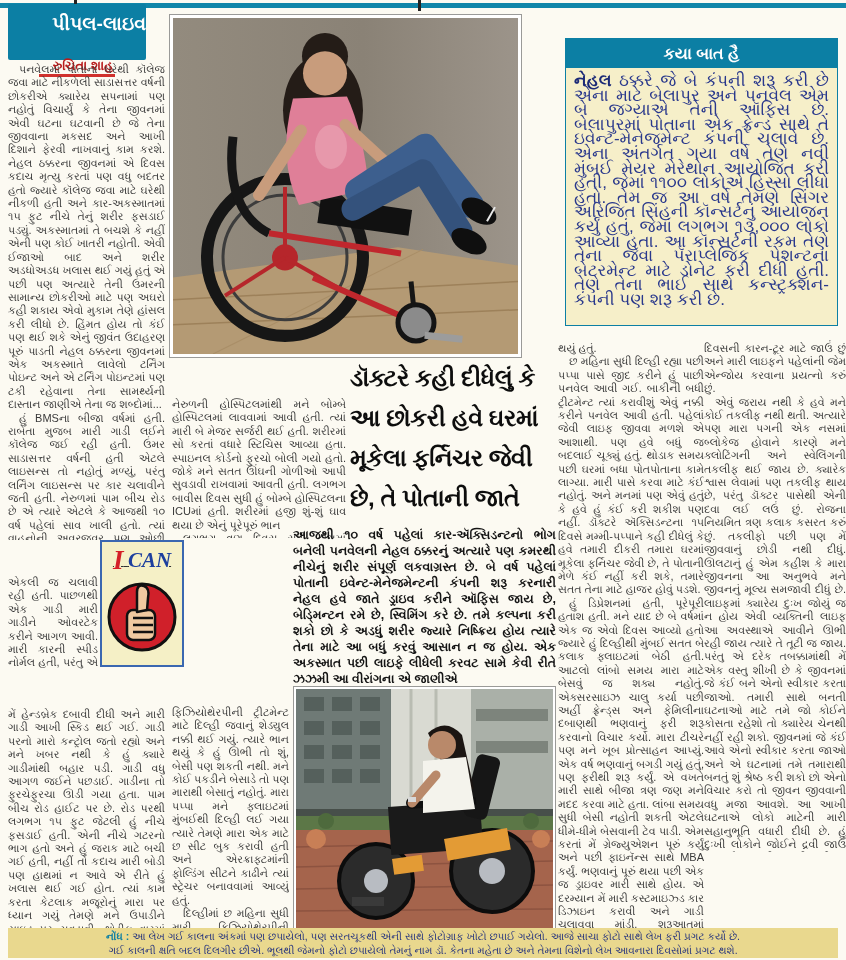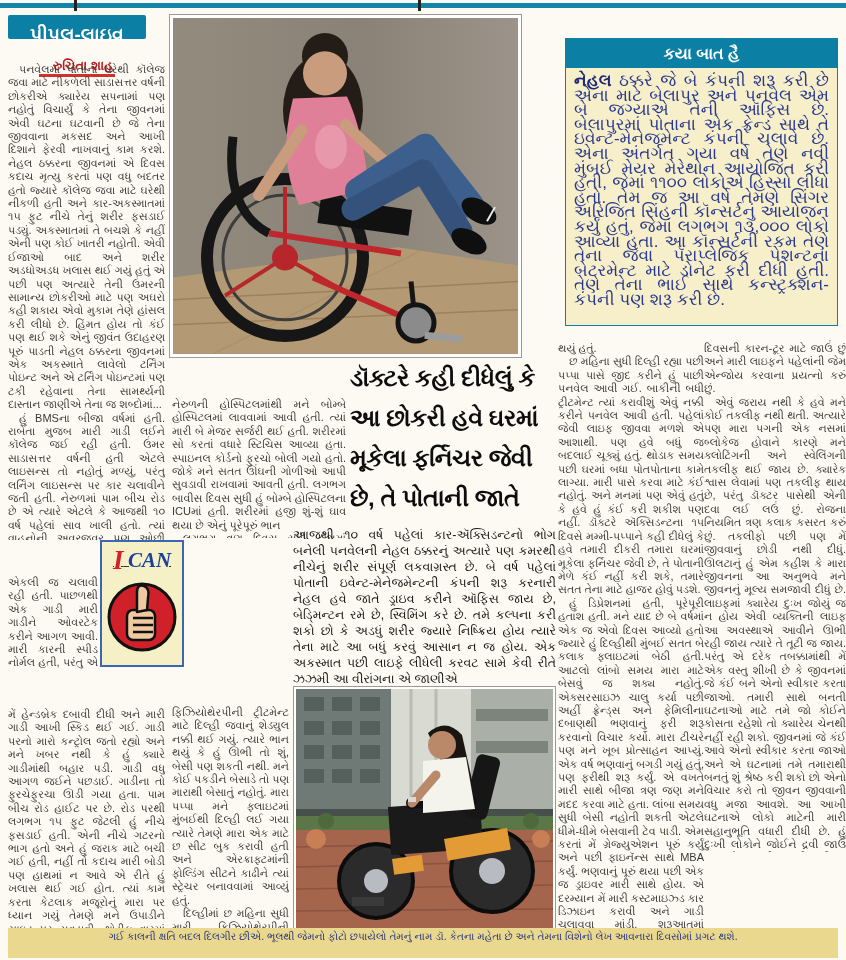--- a/index.html
+++ b/index.html
@@ -29,21 +29,21 @@
 
   
   .coltext{font-size:11px;line-height:13.4px;text-align:justify;color:#3a3a3a;overflow:hidden;}
   .coltext p{margin:0;text-indent:11px;}
   .coltext p:first-child{text-indent:11px;}
   .cont p:first-child{text-indent:0;margin-top:36px;}
 
   
   .pullquote{font-size:24px;line-height:40px;font-weight:800;color:#0d0d0d;
              letter-spacing:-0.5px;text-align:left;overflow:hidden;}
-  .intro{font-size:12.5px;line-height:16px;font-weight:normal;color:#141414;
+  .intro{font-size:12.5px;line-height:16px;font-weight:bold;color:#141414;
          text-align:justify;overflow:hidden;}
 
   
   .ican{background:#f5f0c6;border:2px solid #3a67b0;text-align:center;padding-top:3px;}
   .ican .ican-i{font-family:"Liberation Serif","DejaVu Serif",serif;font-style:italic;
                 font-weight:bold;font-size:27px;color:#d42027;vertical-align:middle;}
   .ican .ican-can{font-family:"Liberation Serif","DejaVu Serif",serif;font-style:italic;
                   font-weight:bold;font-size:21px;color:#1d3f9e;vertical-align:middle;}
 
   
@@ -57,21 +57,21 @@
 </style>
 </head>
 <body>
 
 <div class="page">
 
   <div class="abs topbar" style="left:0;top:3px;width:846px;"></div>
   <div class="abs toptick" style="left:74px;top:0;"></div>
   <div class="abs toptick" style="left:418px;top:0;"></div>
 
-  <div class="abs section-box" style="left:8px;top:15px;width:138px;height:24px;">પીપલ-લાઇવ</div>
+  <div class="abs section-box" style="left:8px;top:4px;width:138px;height:56px;text-align:right;">પીપલ-લાઇવ</div>
   <div class="abs byline" style="left:8px;top:58px;width:138px;">
     <span>રુચિતા શાહ</span>
   </div>
 
   <div class="abs photoframe" style="left:169px;top:14px;width:353px;height:344px;">
     <svg viewBox="0 0 345 334" preserveAspectRatio="none">
       <defs>
         <linearGradient id="wall" x1="0" y1="0" x2="1" y2="0">
           <stop offset="0" stop-color="#938b7e"></stop>
             <stop offset="0.55" stop-color="#8a8276"></stop>
@@ -227,16 +227,20 @@
       <p>હું ડિપ્રેશનમાં હતી, પૂરેપૂરી હતાશ હતી. મને યાદ છે બે વર્ષમાં એક જ એવો દિવસ આવ્યો હતો જ્યારે હું દિલ્હીથી મુંબઈ સતત બે કલાક ફ્લાઇટમાં બેઠી હતી. આટલો લાંબો સમય મારા માટે બેસવું જ શક્ય નહોતું. એક્સરસાઇઝ ચાલુ કર્યા પછી અહીં ફ્રેન્ડ્સ અને ફેમિલીના દબાણથી ભણવાનું ફરી શરૂ કરવાનો વિચાર કર્યો. મારા ટીચરે પણ મને ખૂબ પ્રોત્સાહન આપ્યું. એક વર્ષ ભણવાનું બગડી ગયું હતું, પણ ફરીથી શરૂ કર્યું. એ વખતે મારી સાથે બીજા ત્રણ જણ મને મદદ કરવા માટે હતા. લાંબા સમય સુધી બેસી નહોતી શકતી એટલે ધીમે-ધીમે બેસવાની ટેવ પાડી. એમ કરતાં મેં ગ્રેજ્યુએશન પૂરું કર્યું અને પછી ફાઇનૅન્સ સાથે MBA કર્યું. ભણવાનું પૂરું થયા પછી એક જ ડ્રાઇવર મારી સાથે હોય. એ દરમ્યાન મેં મારી કસ્ટમાઇઝ્ડ કાર ડિઝાઇન કરાવી અને ગાડી ચલાવવા માંડી. શરૂઆતમાં પેરેન્ટ્સ મારી ગાડી</p>
     </div>
 
   <div class="abs coltext cont" style="left:704px;top:306px;width:142px;height:546px;">
       <p>દિવસની કારન-ટૂર માટે જાઉં છું અને મારી લાઇફને પહેલાંની જેમ એન્જોય કરવાના પ્રયત્નો કરું છું.</p>
       <p>એવું જરાય નથી કે હવે મને કોઈ તકલીફ નથી થતી. અત્યારે પણ મારા પગની એક નસમાં બ્લોકેજ હોવાને કારણે મને ક્લોટિંગની અને સ્વેલિંગની તકલીફ થઈ જાય છે. ક્યારેક શ્વાસ લેવામાં પણ તકલીફ થાય છે, પરંતુ ડૉક્ટર પાસેથી એની દવા લઈ લઉં છું. રોજના નિયમિત ત્રણ કલાક કસરત કરું છું. તકલીફો પછી પણ મેં જીવવાનું છોડી નથી દીધું. ઊલટાનું હું એમ કહીશ કે મારા જીવનના આ અનુભવે મને જીવનનું મૂલ્ય સમજાવી દીધું છે. લાઇફમાં ક્યારેય દુઃખ જોયું જ ન હોય એવી વ્યક્તિની લાઇફ આ અવસ્થાએ આવીને ઊભી રહી જાય ત્યારે તે તૂટી જ જાય. પરંતુ એ દરેક તબક્કામાંથી મેં એક વસ્તુ શીખી છે કે જીવનમાં જે કંઈ બને એનો સ્વીકાર કરતા જાઓ. તમારી સાથે બનતી ઘટનાઓ માટે તમે જો કોઈને કોસતા રહેશો તો ક્યારેય ચેનથી નહીં રહી શકો. જીવનમાં જે કંઈ આવે એનો સ્વીકાર કરતા જાઓ અને એ ઘટનામાં તમે તમારાથી બનતું શું શ્રેષ્ઠ કરી શકો છો એનો વિચાર કરો તો જીવન જીવવાની વધુ મજા આવશે. આ આખી ઘટનાએ લોકો માટેની મારી સહાનુભૂતિ વધારી દીધી છે. હું દુઃખી લોકોને જોઈને દ્રવી જાઉં છું અને મારાથી બનતી બધી જ મદદ કરવાના પ્રયત્નો કરું છું.</p>
     </div>
 
 
   <div class="abs notebar" style="left:8px;top:928px;width:830px;height:30px;">
+    <div>
+      <span class="nlabel">નોંધ :</span>
+      <span>આ લેખ ગઈ કાલના અંકમાં પણ છપાયેલો, પણ સરતચૂકથી એની સાથે ફોટોગ્રાફ ખોટો છપાઈ ગયેલો. આજે સાચા ફોટો સાથે લેખ ફરી પ્રગટ કર્યો છે.</span>
+    </div>
     <div>ગઈ કાલની ક્ષતિ બદલ દિલગીર છીએ. ભૂલથી જેમનો ફોટો છપાયેલો તેમનું નામ ડૉ. કેતના મહેતા છે અને તેમના વિશેનો લેખ આવનારા દિવસોમાં પ્રગટ થશે.</div>
   </div>
 
 </div>
 
 </body></html>

